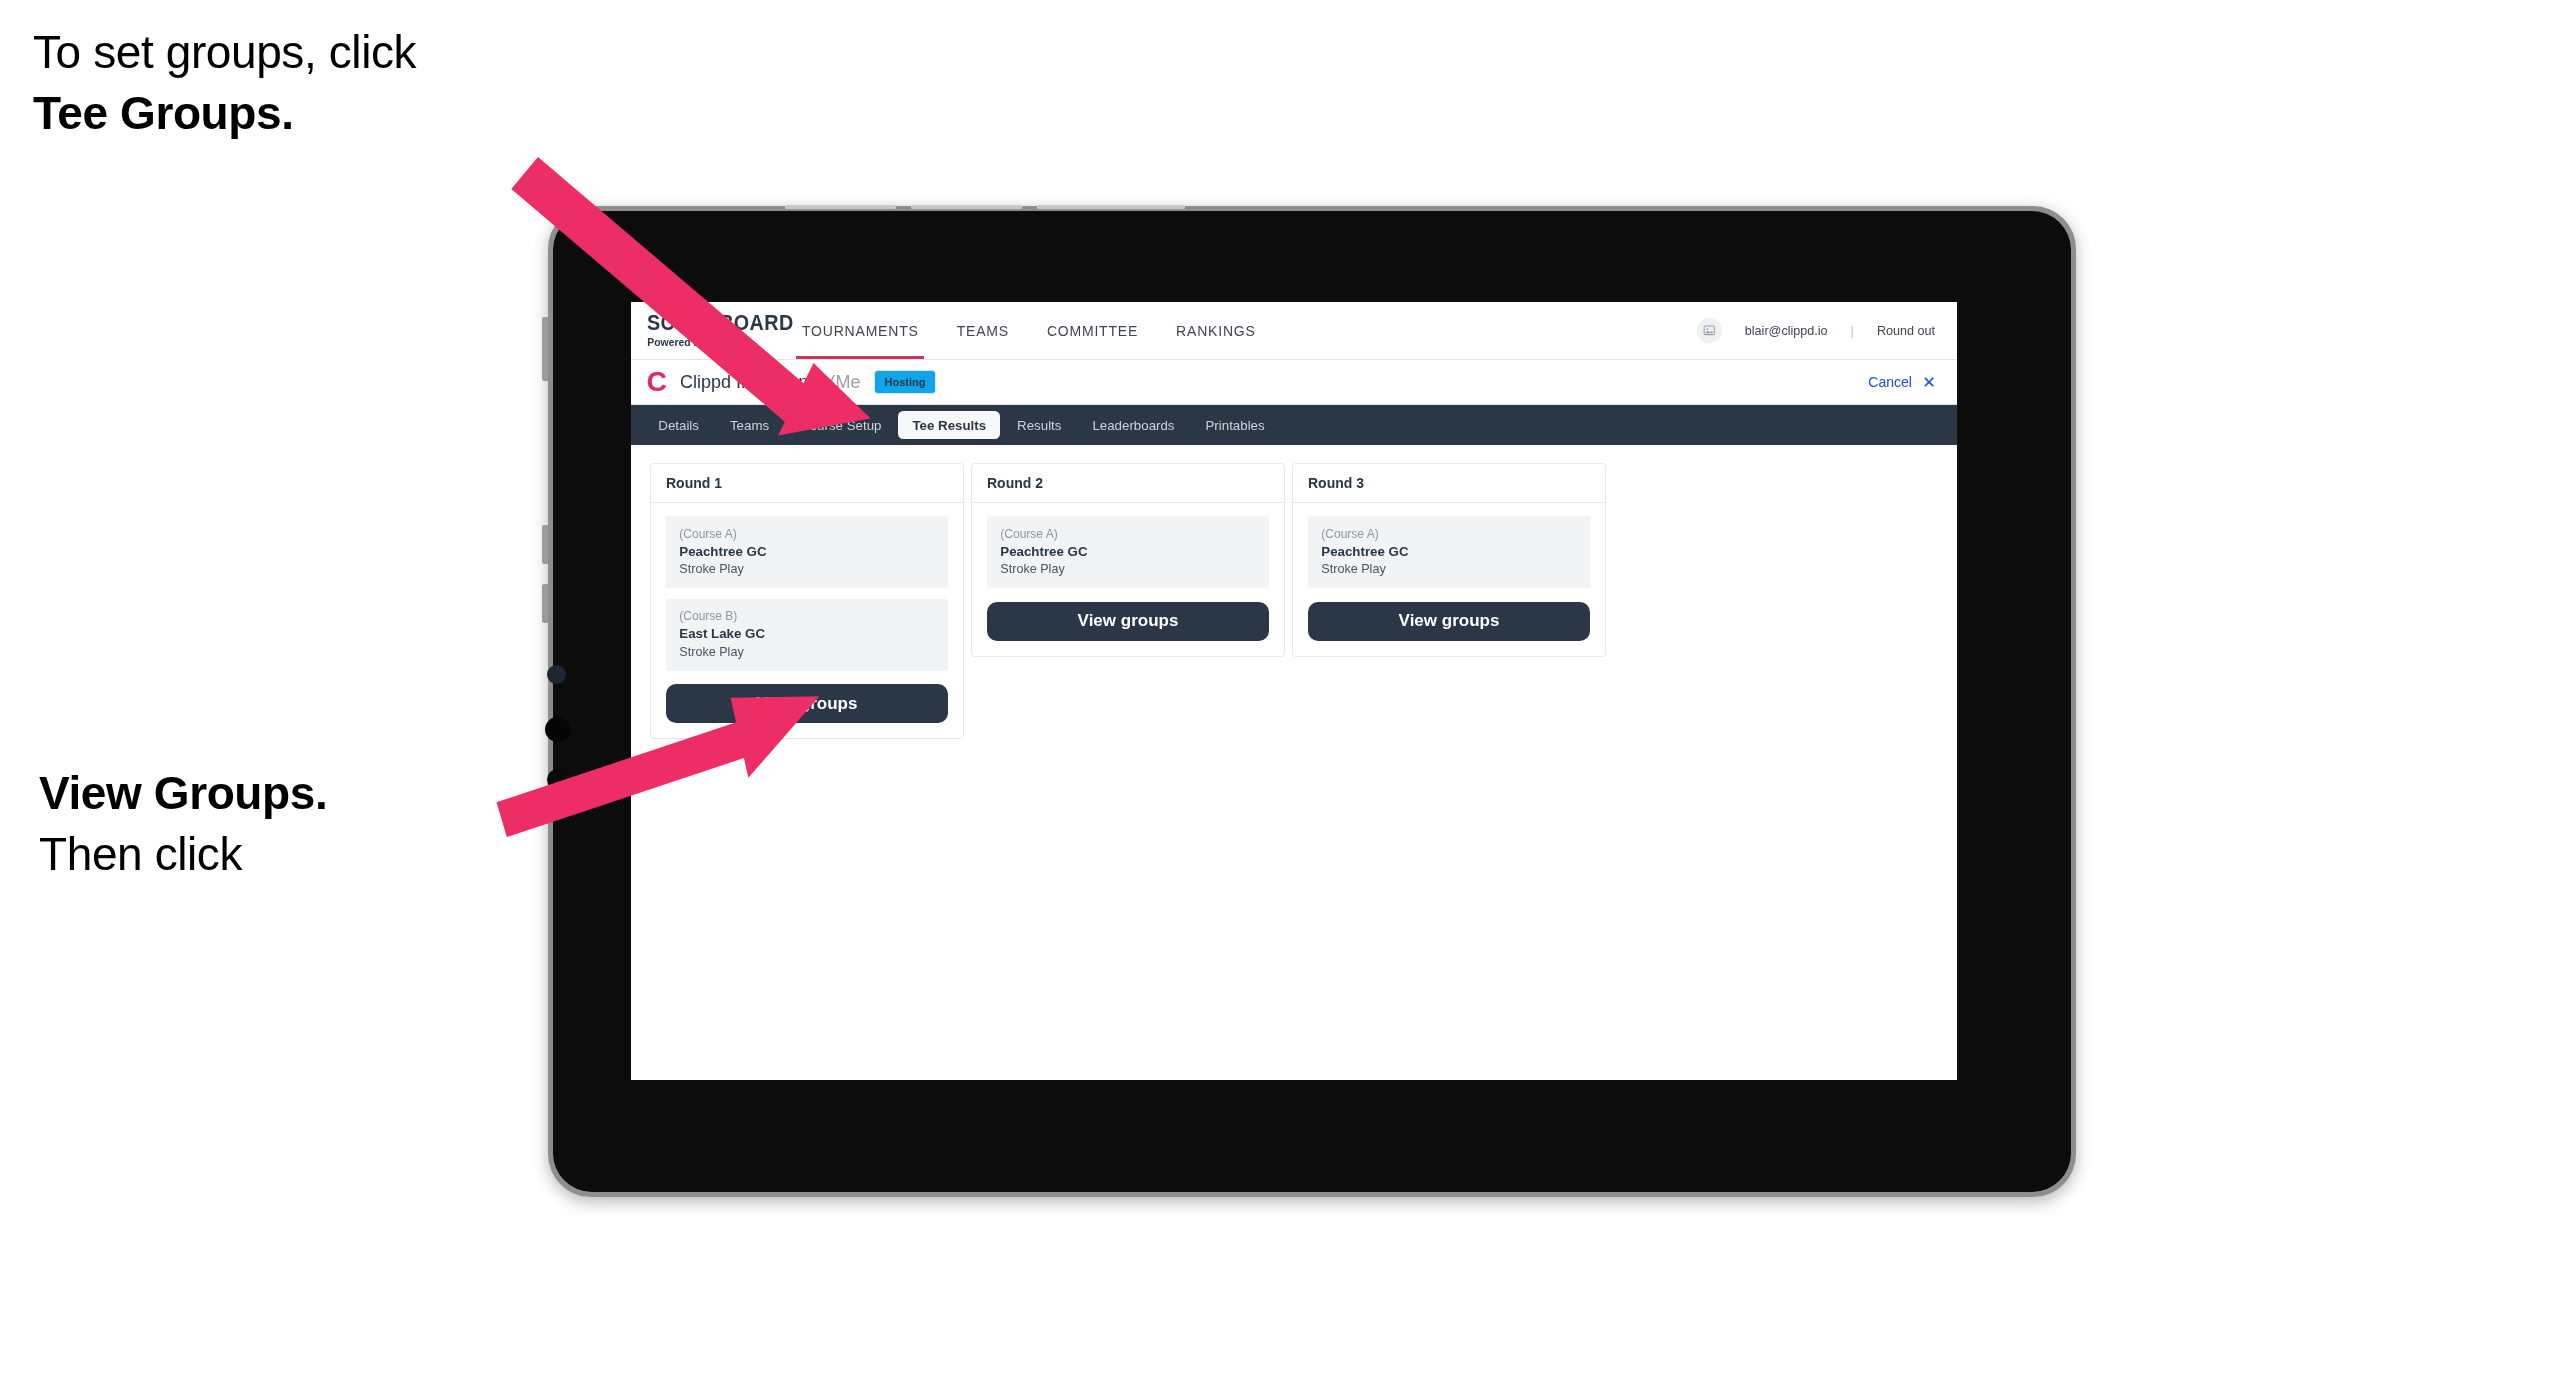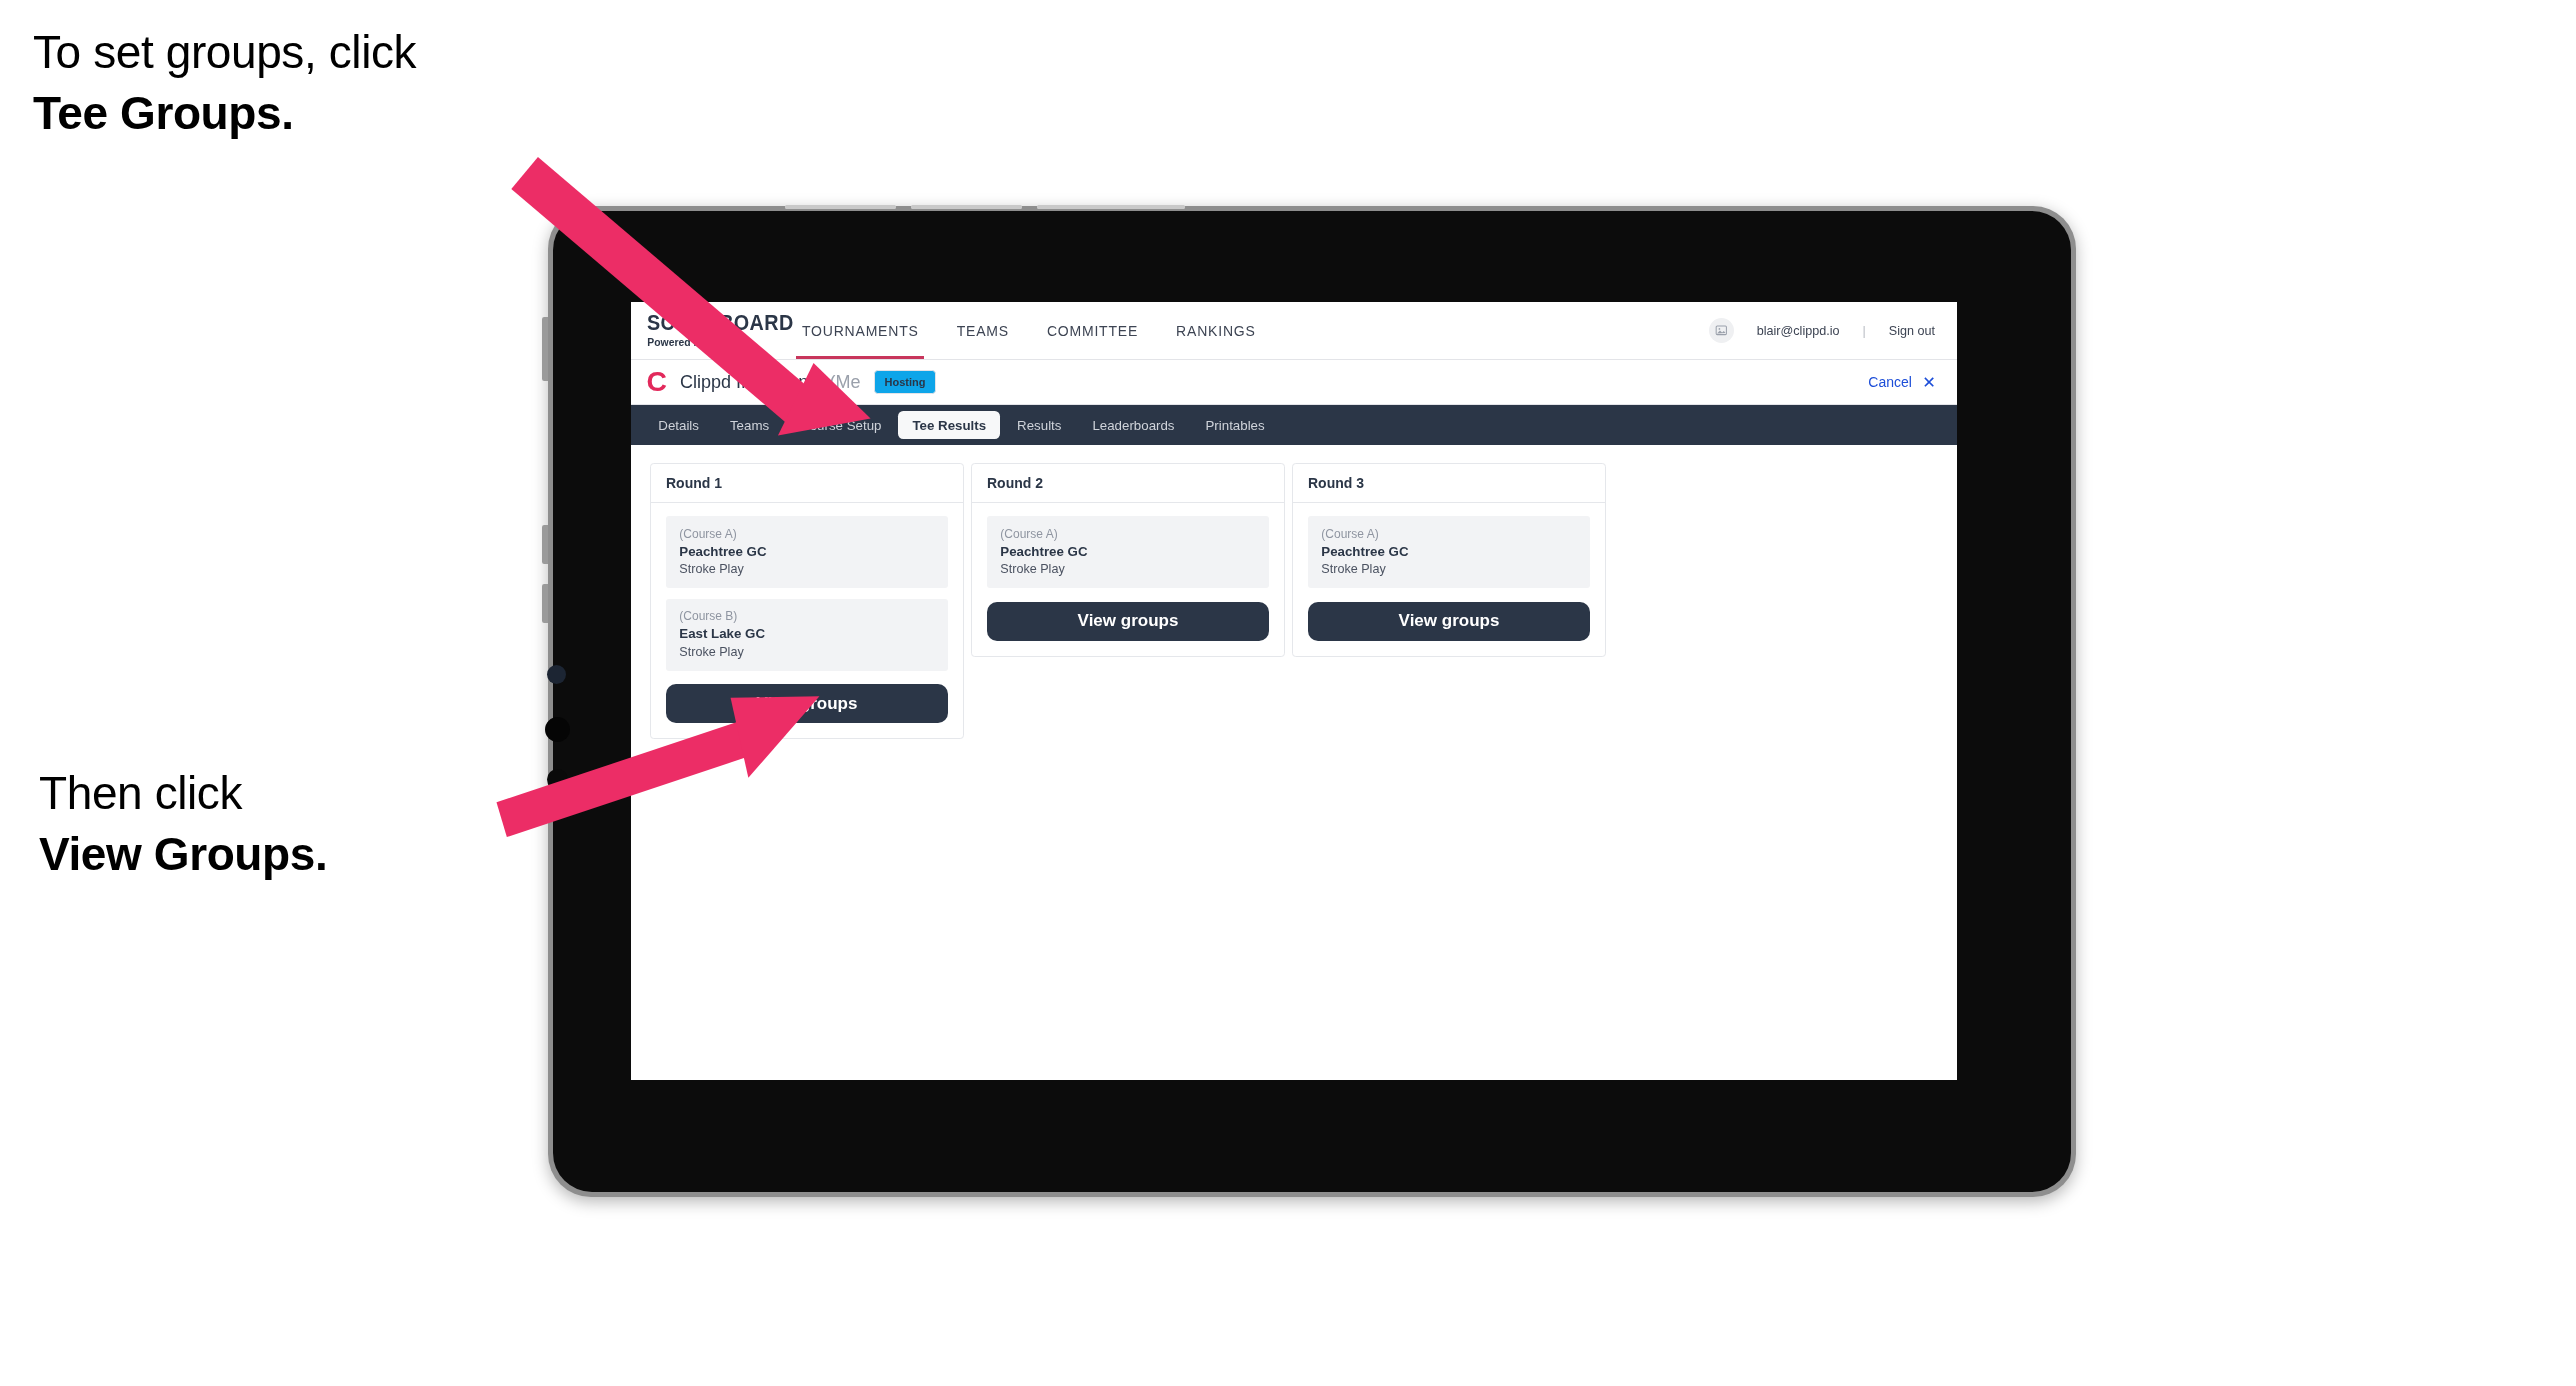--- a/index.html
+++ b/index.html
@@ -163,22 +163,22 @@
 </style>
 </head>
 <body>
 
 <div class="callout" id="callout-top">
   <span class="ln">To set groups, click</span>
   <span class="ln strong">Tee Groups.</span>
 </div>
 
 <div class="callout" id="callout-bottom">
+  <span class="ln strong">View Groups.</span>
   <span class="ln">Then click</span>
-  <span class="ln strong">View Groups.</span>
 </div>
 
 <div id="tablet">
   <div class="tablet-outer"></div>
   <div class="tablet-body"></div>
   <div class="antenna" style="left:237px;width:111px;"></div>
   <div class="antenna" style="left:363px;width:111px;"></div>
   <div class="antenna" style="left:489px;width:148px;"></div>
   <div class="btn-side" style="top:111px;height:64px;"></div>
   <div class="btn-side" style="top:319px;height:39px;"></div>
@@ -208,21 +208,21 @@
     <div class="topbar-right">
       <div class="avatar">
         <svg width="12.6" height="12.6" viewBox="0 0 16 16" aria-hidden="true">
           <rect x="1.5" y="2.5" width="13" height="11" rx="1.3" fill="none" stroke="#9aa0ab" stroke-width="1.3"></rect>
           <circle cx="5.6" cy="6.2" r="1.1" fill="#9aa0ab"></circle>
           <path d="M2.6 12.2 L6.3 8.4 L9 10.8 L11.2 8.9 L13.4 11.4 Z" fill="#9aa0ab"></path>
         </svg>
       </div>
       <span>blair@clippd.io</span>
       <span class="divider-v">|</span>
-      <span class="link">Sign out</span>
+      <span class="link">Round out</span>
     </div>
   </div>
 
   <div class="trow">
     <div class="c-mark">C</div>
     <div class="t-name">Clippd Invitational</div>
     <div class="t-sub">(Me</div>
     <div class="hosting">Hosting</div>
     <div class="trow-right">
       <span>Cancel</span>

